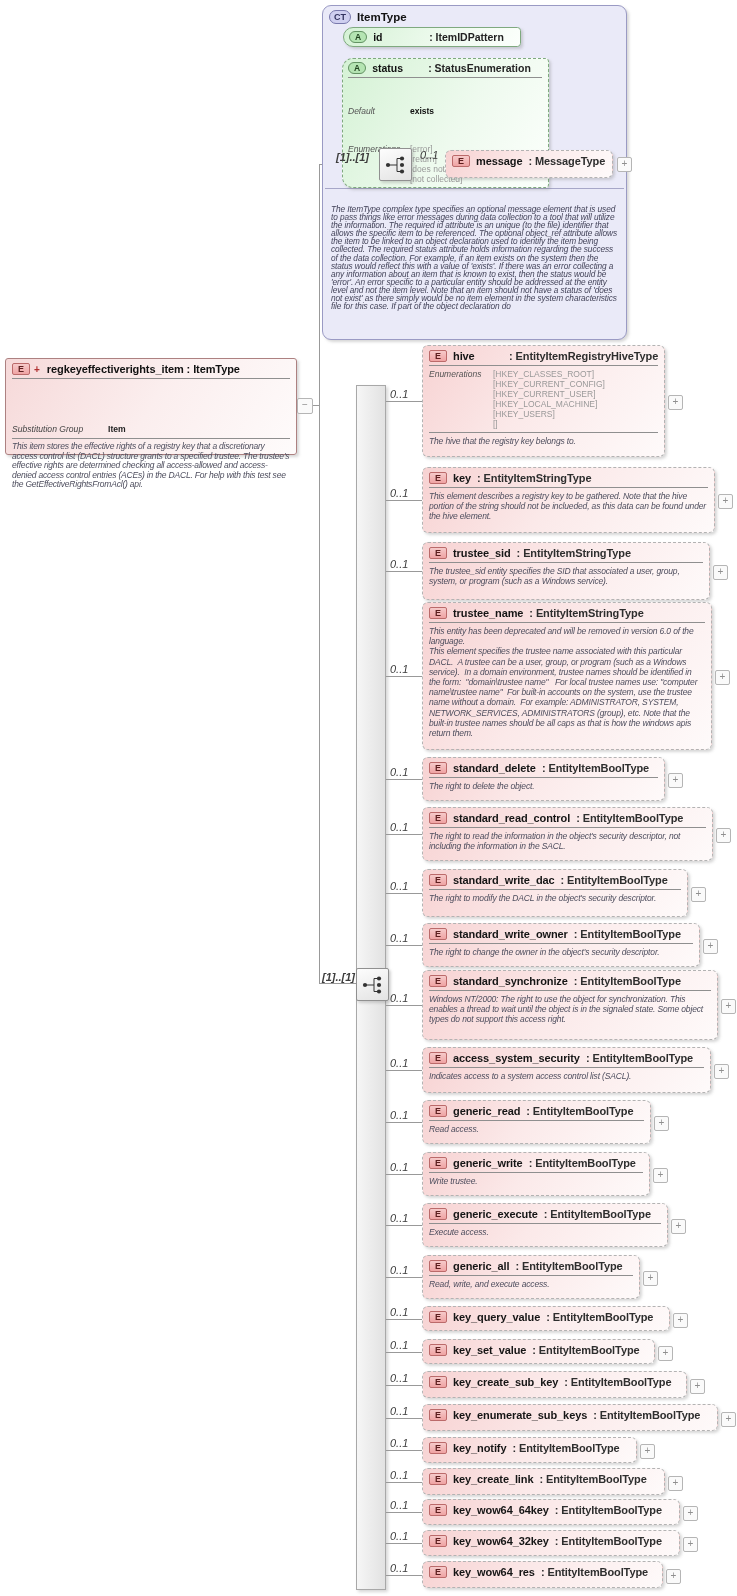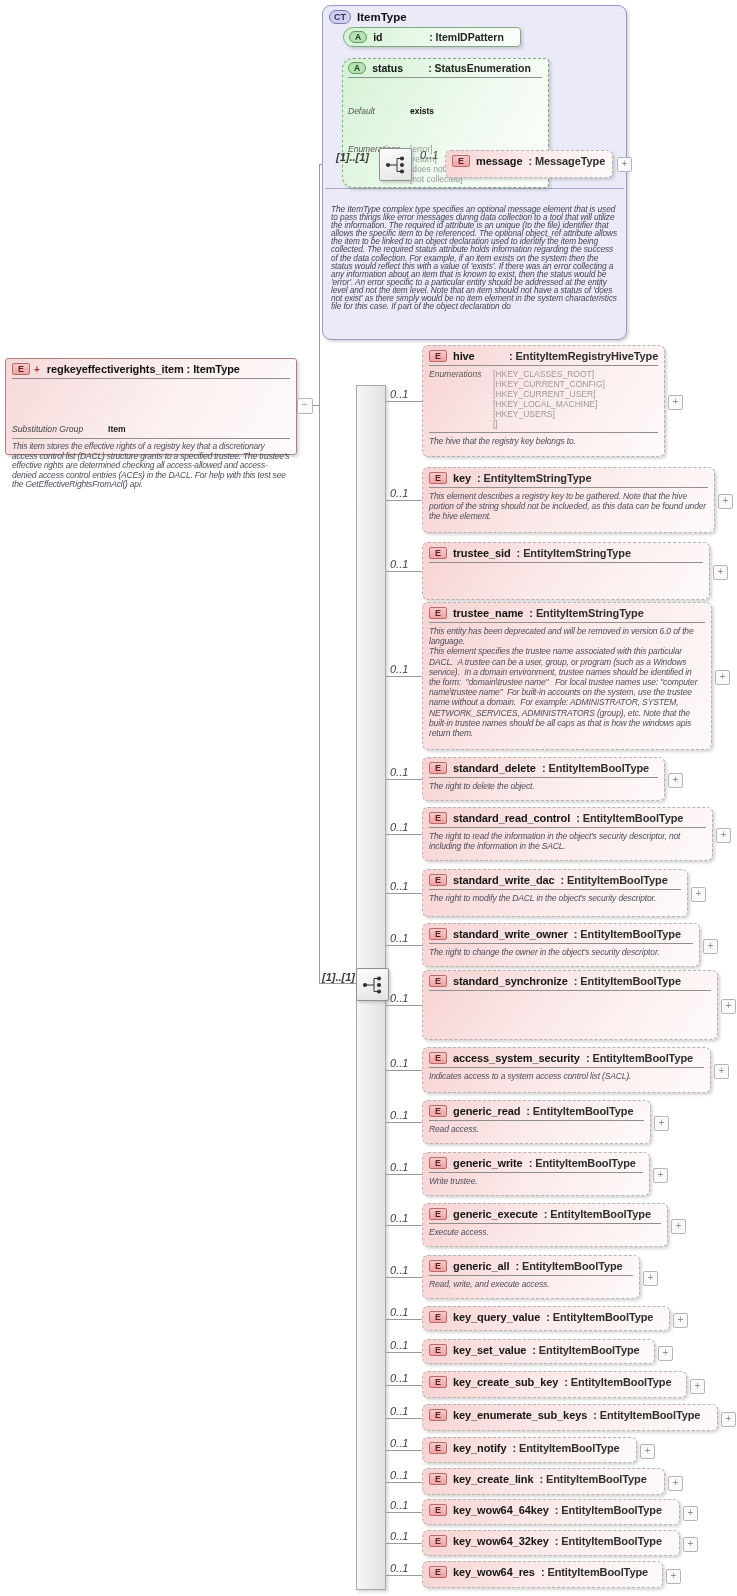--- a/index.html
+++ b/index.html
@@ -222,20 +222,21 @@
     <div class="plusbtn" style="left:718px;top:494px;">+</div>
     <div class="line" style="left:386px;top:571px;width:36px;height:1px;"></div>
     <div class="occ" style="left:390px;top:558px;">0..1</div>
     <div class="el-box shadow" style="left:422px;top:542px;width:288px;height:58px;">
       <div class="el-head">
         <div class="badge-e" style="display: inline-block;">E</div>
         <div class="el-name">trustee_sid</div>
         <div class="el-type">: EntityItemStringType</div>
       </div>
       <div class="sep"></div>
+      <div class="el-desc">The trustee_sid entity specifies the SID that associated a user, group, system, or program (such as a Windows service).</div>
     </div>
     <div class="plusbtn" style="left:713px;top:565px;">+</div>
     <div class="line" style="left:386px;top:676px;width:36px;height:1px;"></div>
     <div class="occ" style="left:390px;top:663px;">0..1</div>
     <div class="el-box shadow" style="left:422px;top:602px;width:290px;height:148px;">
       <div class="el-head">
         <div class="badge-e" style="display: inline-block;">E</div>
         <div class="el-name">trustee_name</div>
         <div class="el-type">: EntityItemStringType</div>
       </div>
@@ -294,20 +295,21 @@
     <div class="plusbtn" style="left:703px;top:939px;">+</div>
     <div class="line" style="left:386px;top:1005px;width:36px;height:1px;"></div>
     <div class="occ" style="left:390px;top:992px;">0..1</div>
     <div class="el-box shadow" style="left:422px;top:970px;width:296px;height:70px;">
       <div class="el-head">
         <div class="badge-e" style="display: inline-block;">E</div>
         <div class="el-name">standard_synchronize</div>
         <div class="el-type">: EntityItemBoolType</div>
       </div>
       <div class="sep"></div>
+      <div class="el-desc">Windows NT/2000: The right to use the object for synchronization. This enables a thread to wait until the object is in the signaled state. Some object types do not support this access right.</div>
     </div>
     <div class="plusbtn" style="left:721px;top:999px;">+</div>
     <div class="line" style="left:386px;top:1070px;width:36px;height:1px;"></div>
     <div class="occ" style="left:390px;top:1057px;">0..1</div>
     <div class="el-box shadow" style="left:422px;top:1047px;width:289px;height:46px;">
       <div class="el-head">
         <div class="badge-e" style="display: inline-block;">E</div>
         <div class="el-name">access_system_security</div>
         <div class="el-type">: EntityItemBoolType</div>
       </div>

